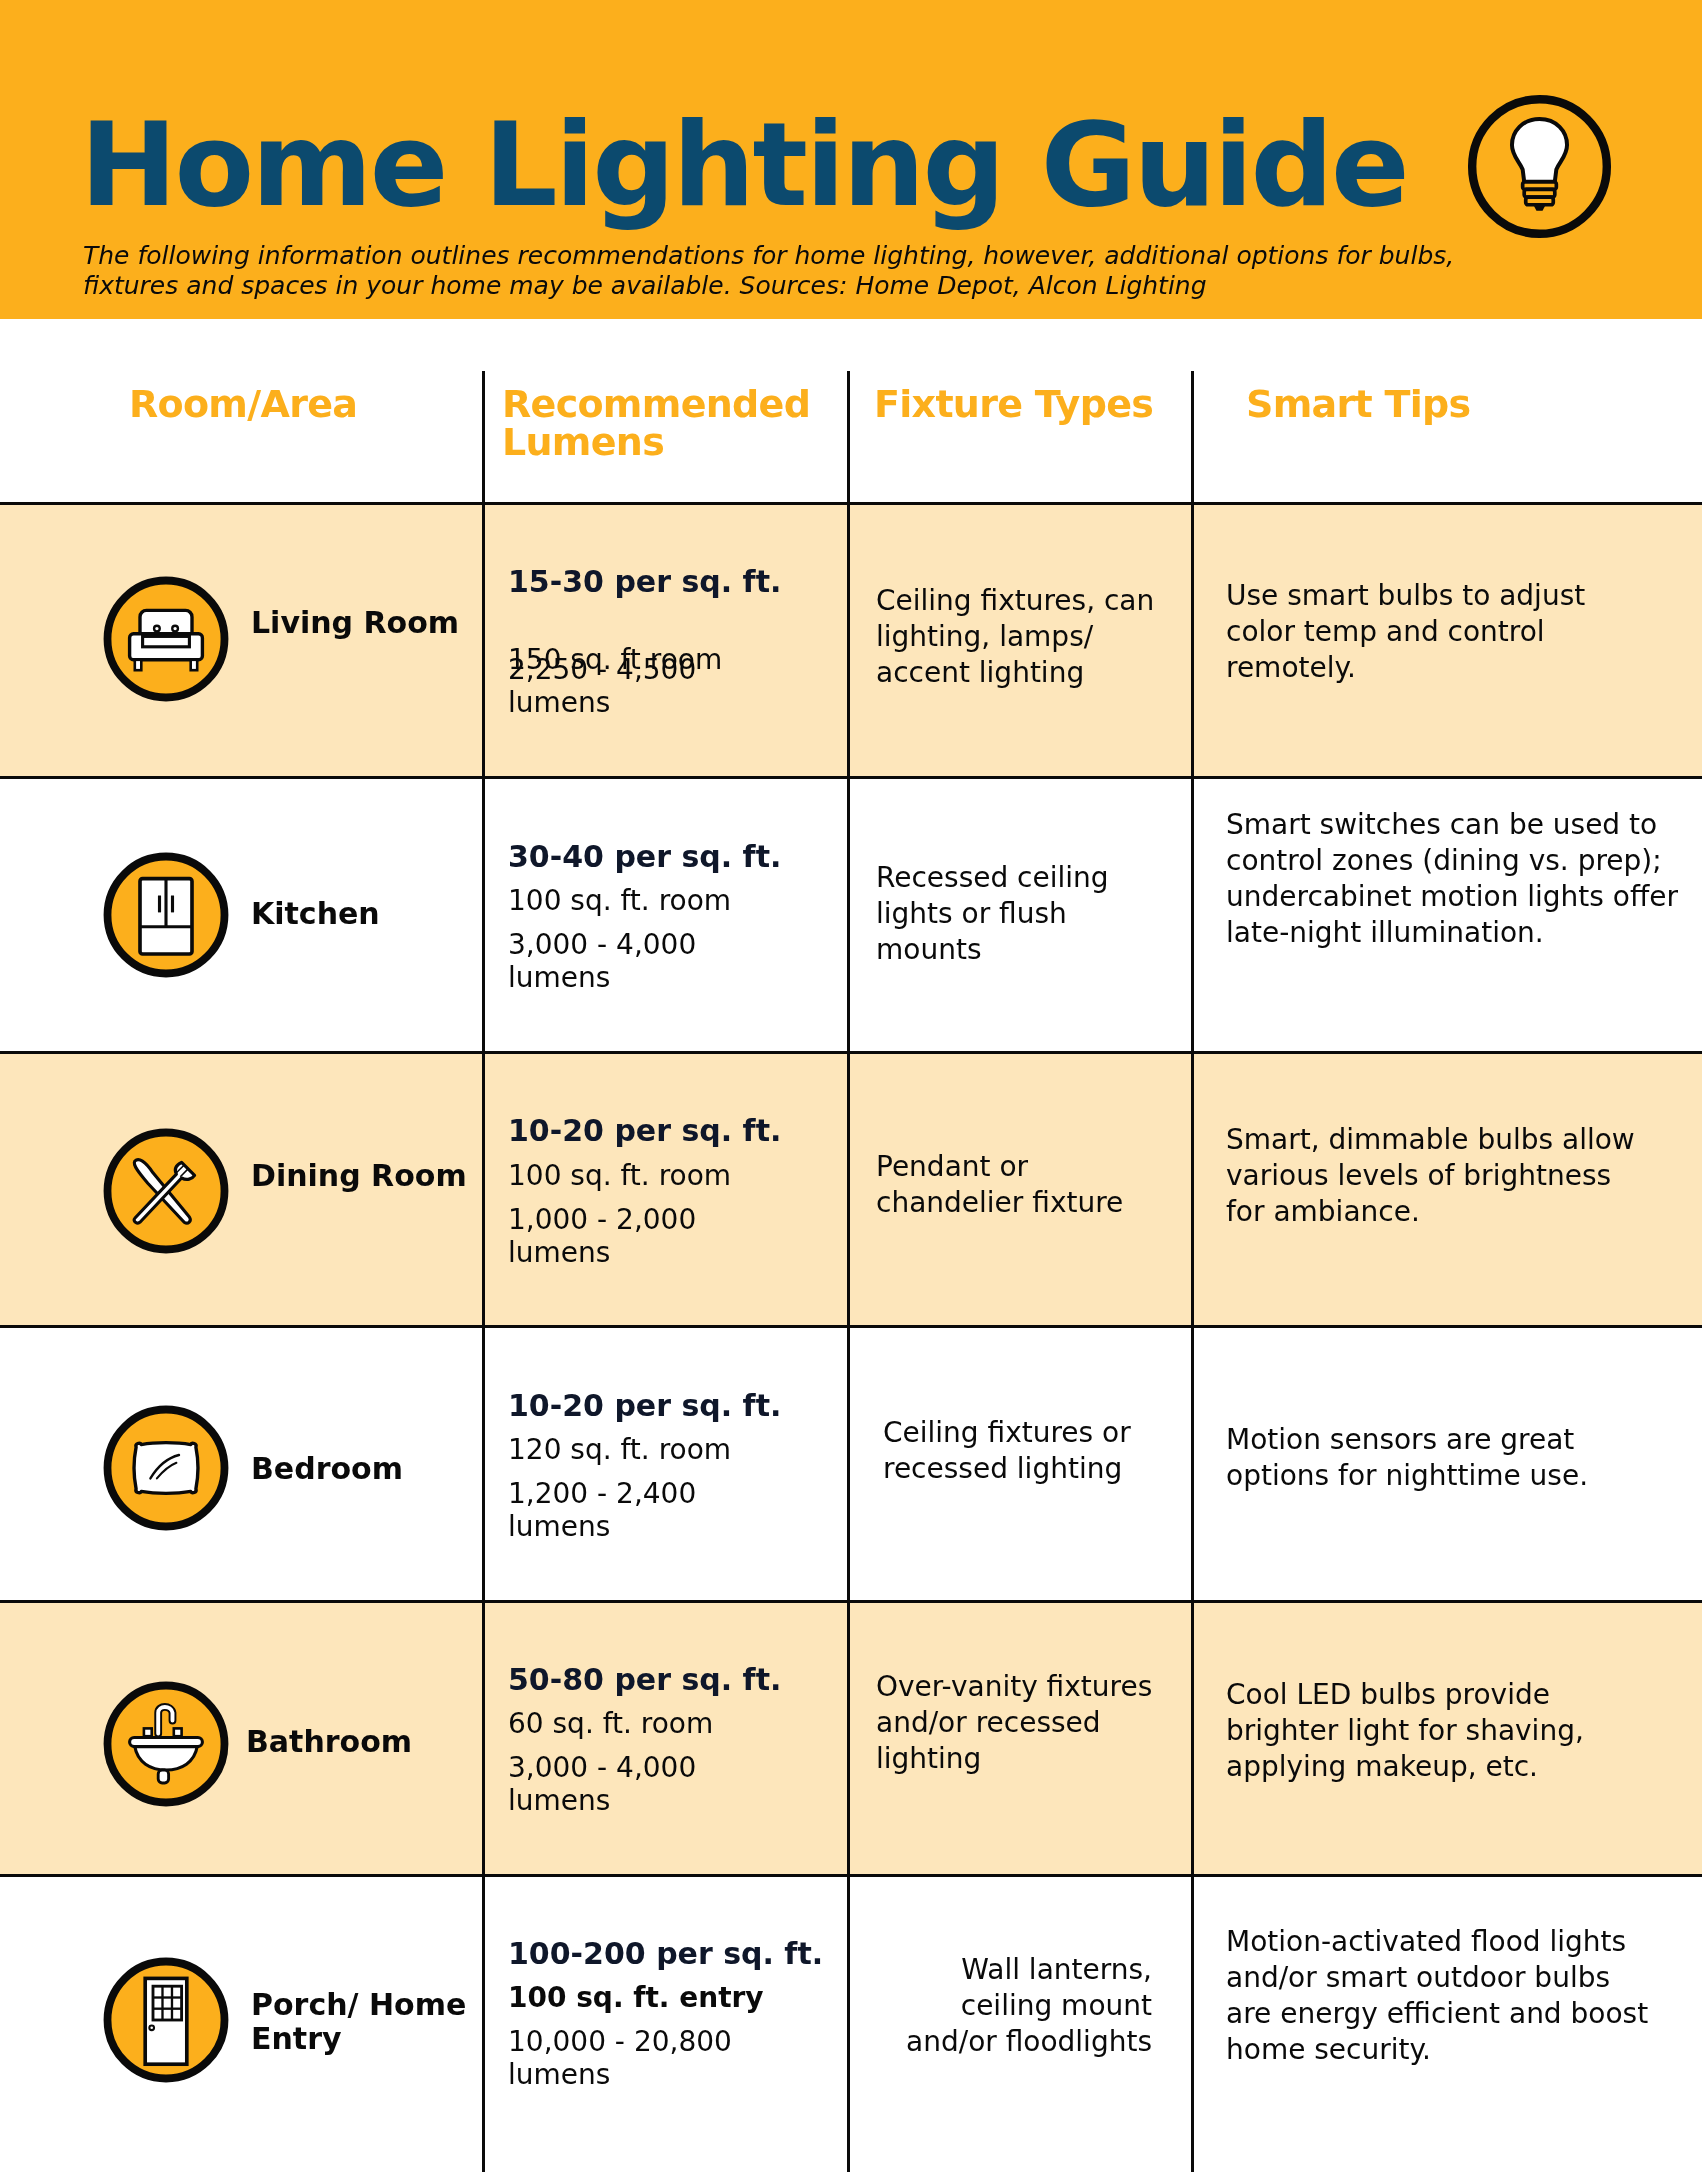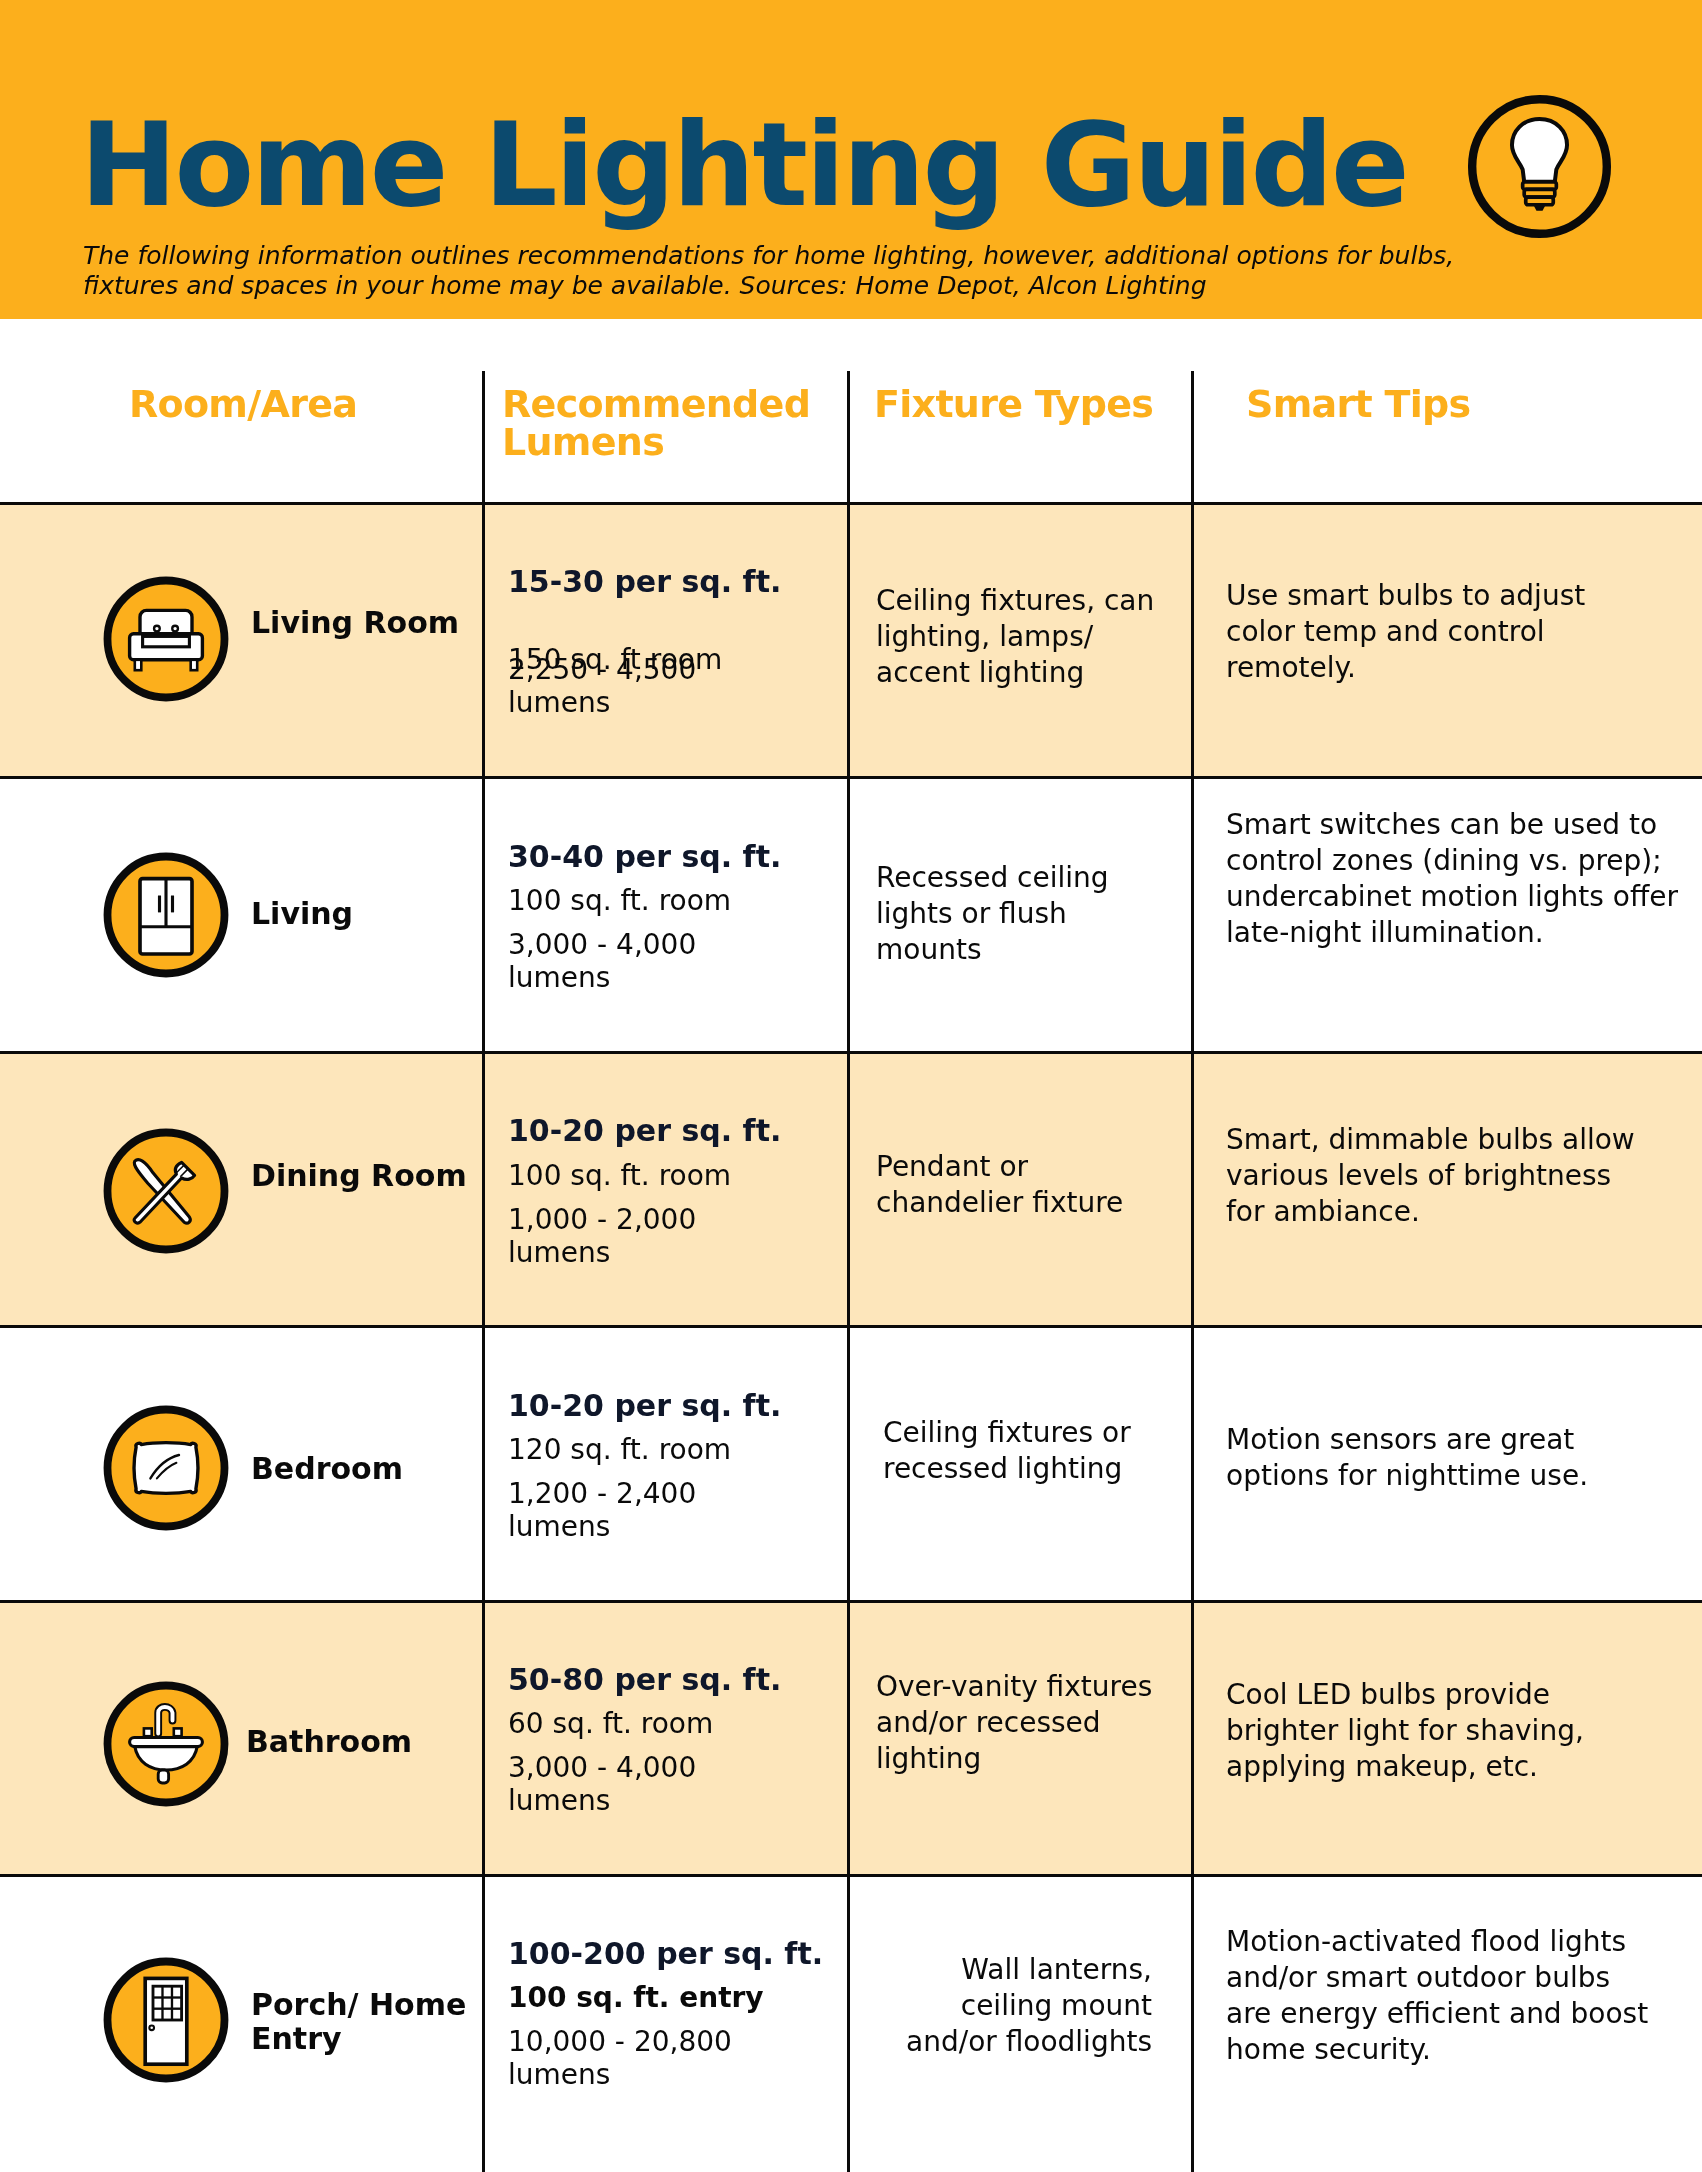--- a/index.html
+++ b/index.html
@@ -109,21 +109,21 @@
 
 <div class="row plain" style="top:778px;"></div>
 <svg class="room-icon" style="top:850px;" viewBox="0 0 100 100">
   <circle cx="50" cy="50" r="45" fill="#fcaf1c" stroke="#0a0a0a" stroke-width="6"></circle>
   <rect x="30" y="22" width="40" height="58" rx="2" fill="#fff" stroke="#0a0a0a" stroke-width="2.8"></rect>
   <line x1="50" y1="22" x2="50" y2="59" stroke="#0a0a0a" stroke-width="2.4"></line>
   <line x1="30" y1="59" x2="70" y2="59" stroke="#0a0a0a" stroke-width="2.4"></line>
   <line x1="45" y1="35" x2="45" y2="48" stroke="#0a0a0a" stroke-width="2.4"></line>
   <line x1="55" y1="35" x2="55" y2="48" stroke="#0a0a0a" stroke-width="2.4"></line>
 </svg>
-<div class="room-name" style="top:897px;">Living</div>
+<div class="room-name" style="top:897px;">Kitchen</div>
 <div class="lum-rate" style="top:840px;">30-40 per sq. ft.</div>
 <div class="lum-size" style="top:884px;">100 sq. ft. room</div>
 <div class="lum-range" style="top:928px; width:217px;">3,000 - 4,000 lumens</div>
 <div class="fixture" style="top:860px; width:276px;">Recessed ceiling lights or flush mounts</div>
 <div class="tip" style="top:807px; width:461px;">Smart switches can be used to control zones (dining vs. prep); undercabinet motion lights offer late-night illumination.</div>
 
 <div class="row shaded" style="top:1053px;"></div>
 <svg class="room-icon" style="top:1126px;" viewBox="0 0 100 100">
   <circle cx="50" cy="50" r="45" fill="#fcaf1c" stroke="#0a0a0a" stroke-width="6"></circle>
   <path d="M26 27 C29 24 34 27 40 36 L68 70 C70 73 67 76 64 74 L36 44 C30 37 24 30 26 27 Z" fill="#fff" stroke="#0a0a0a" stroke-width="2.4" stroke-linejoin="round"></path>

